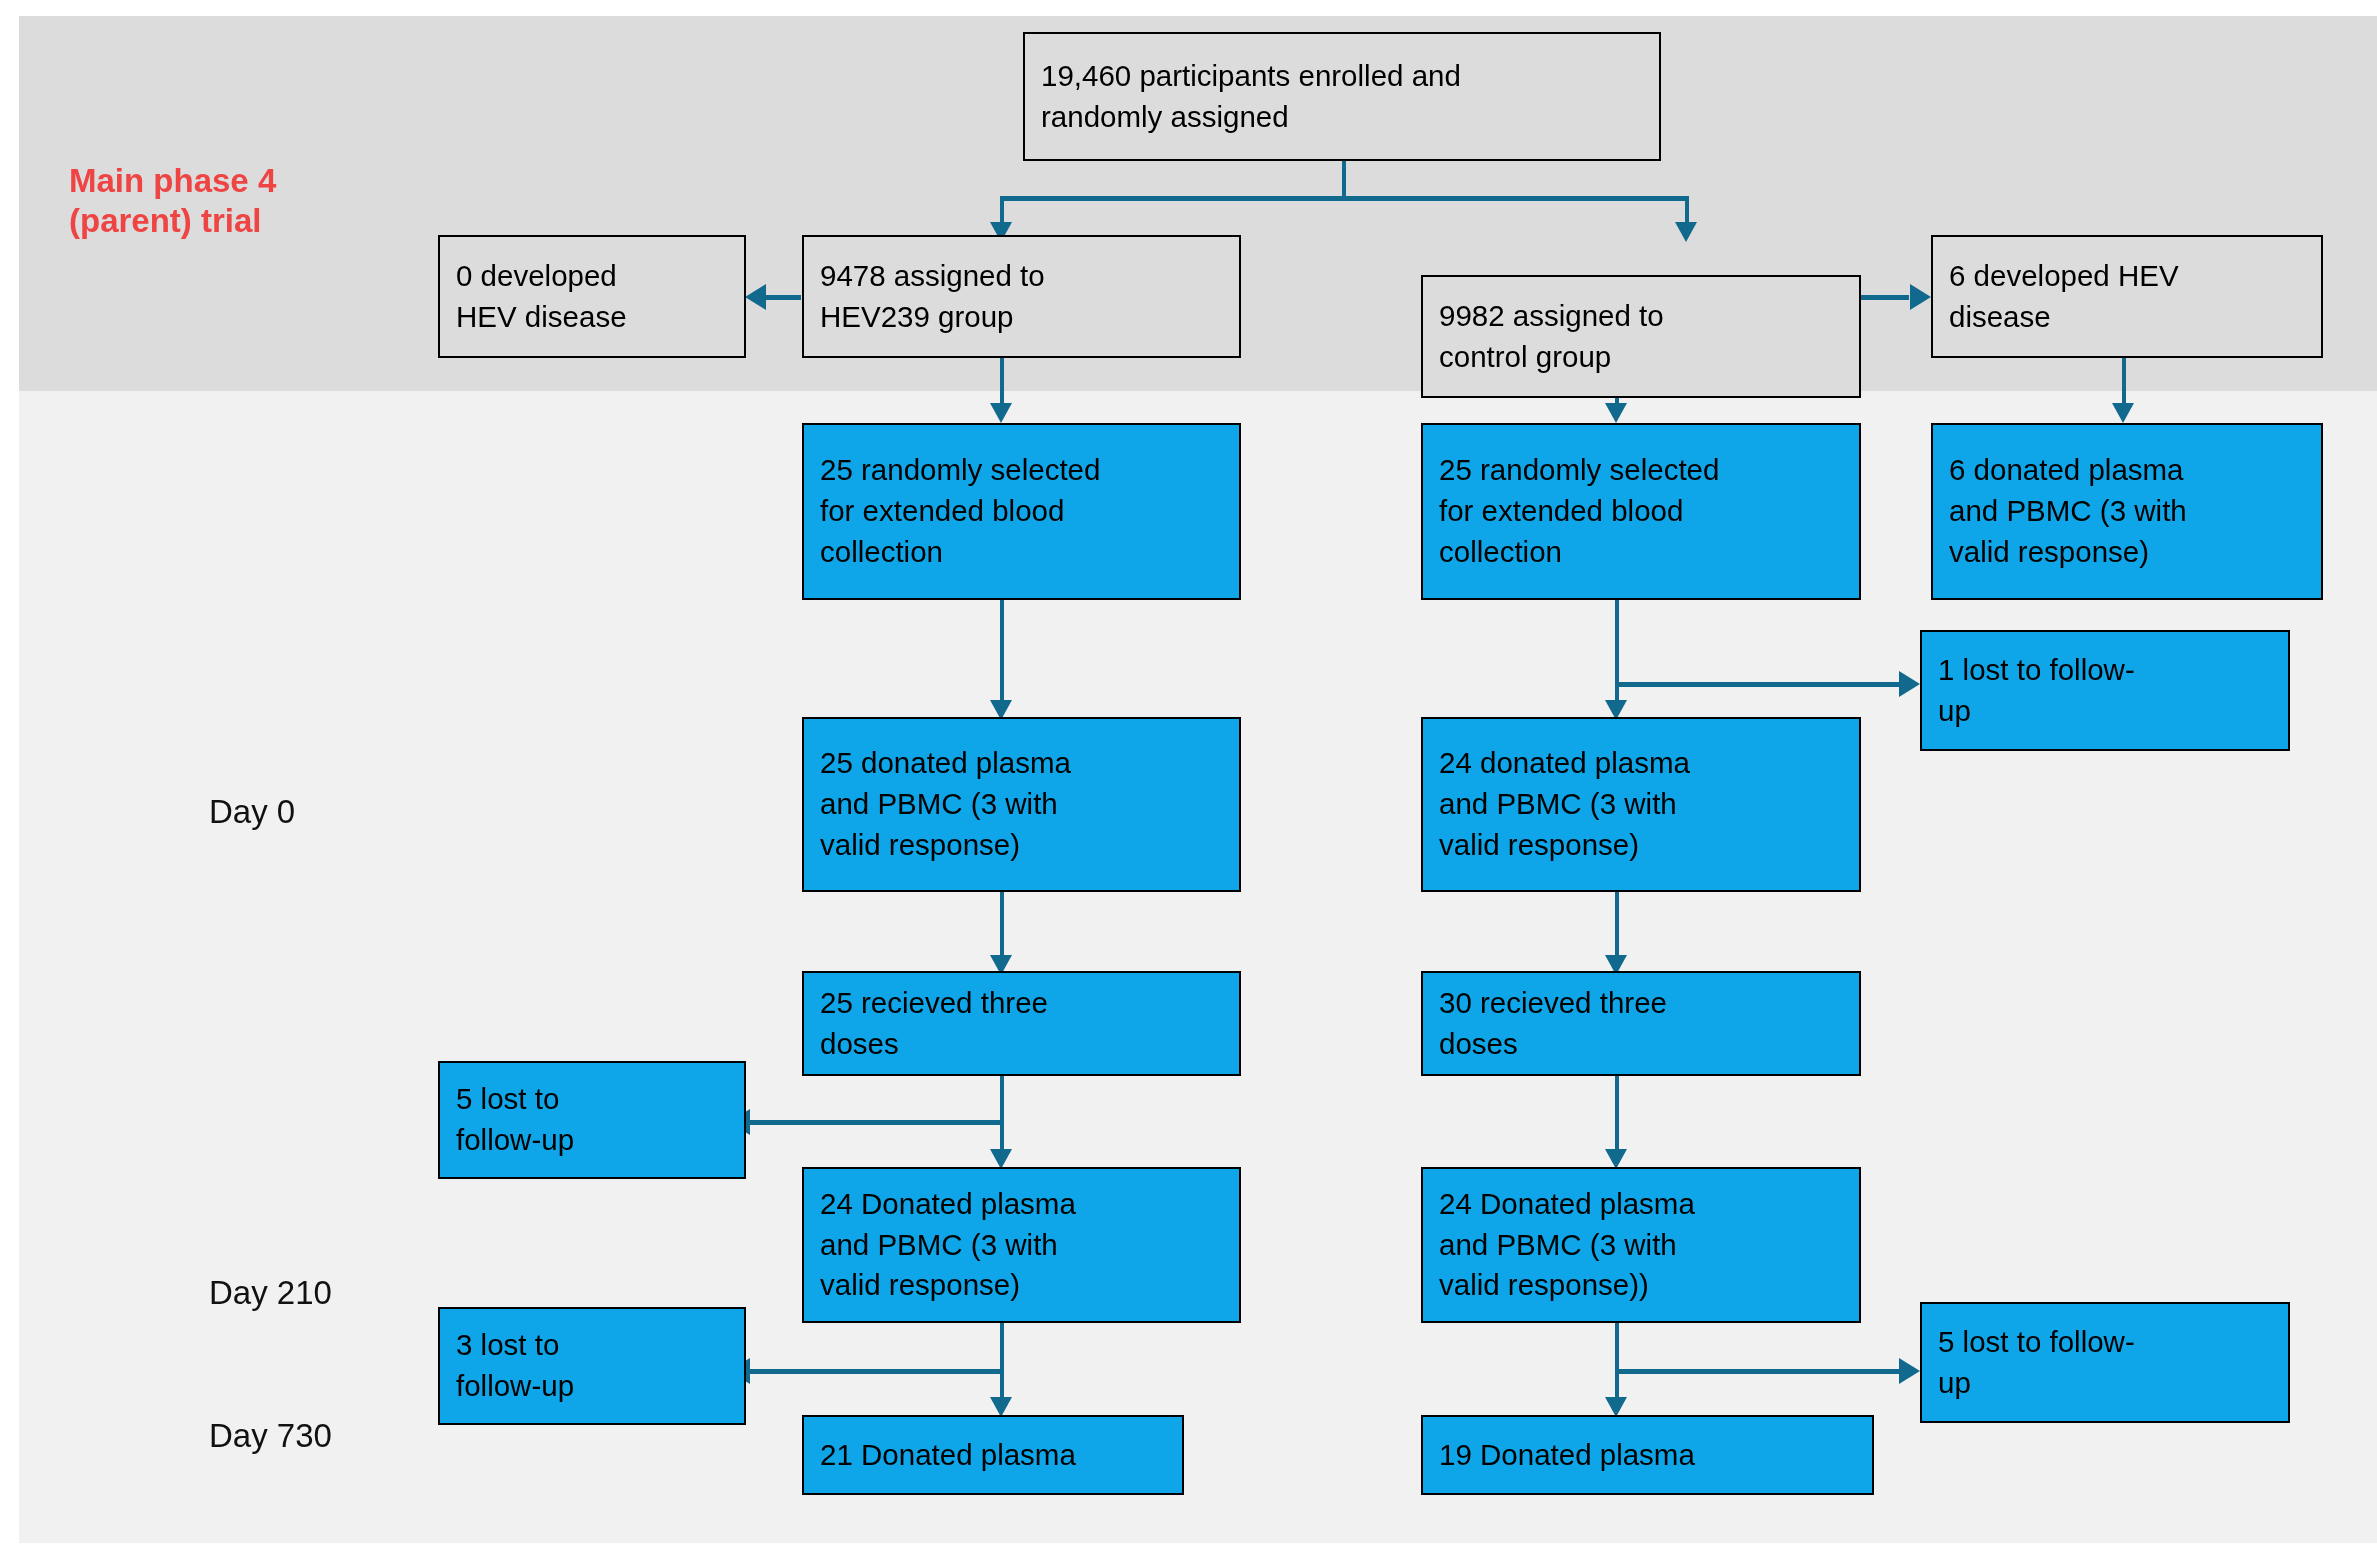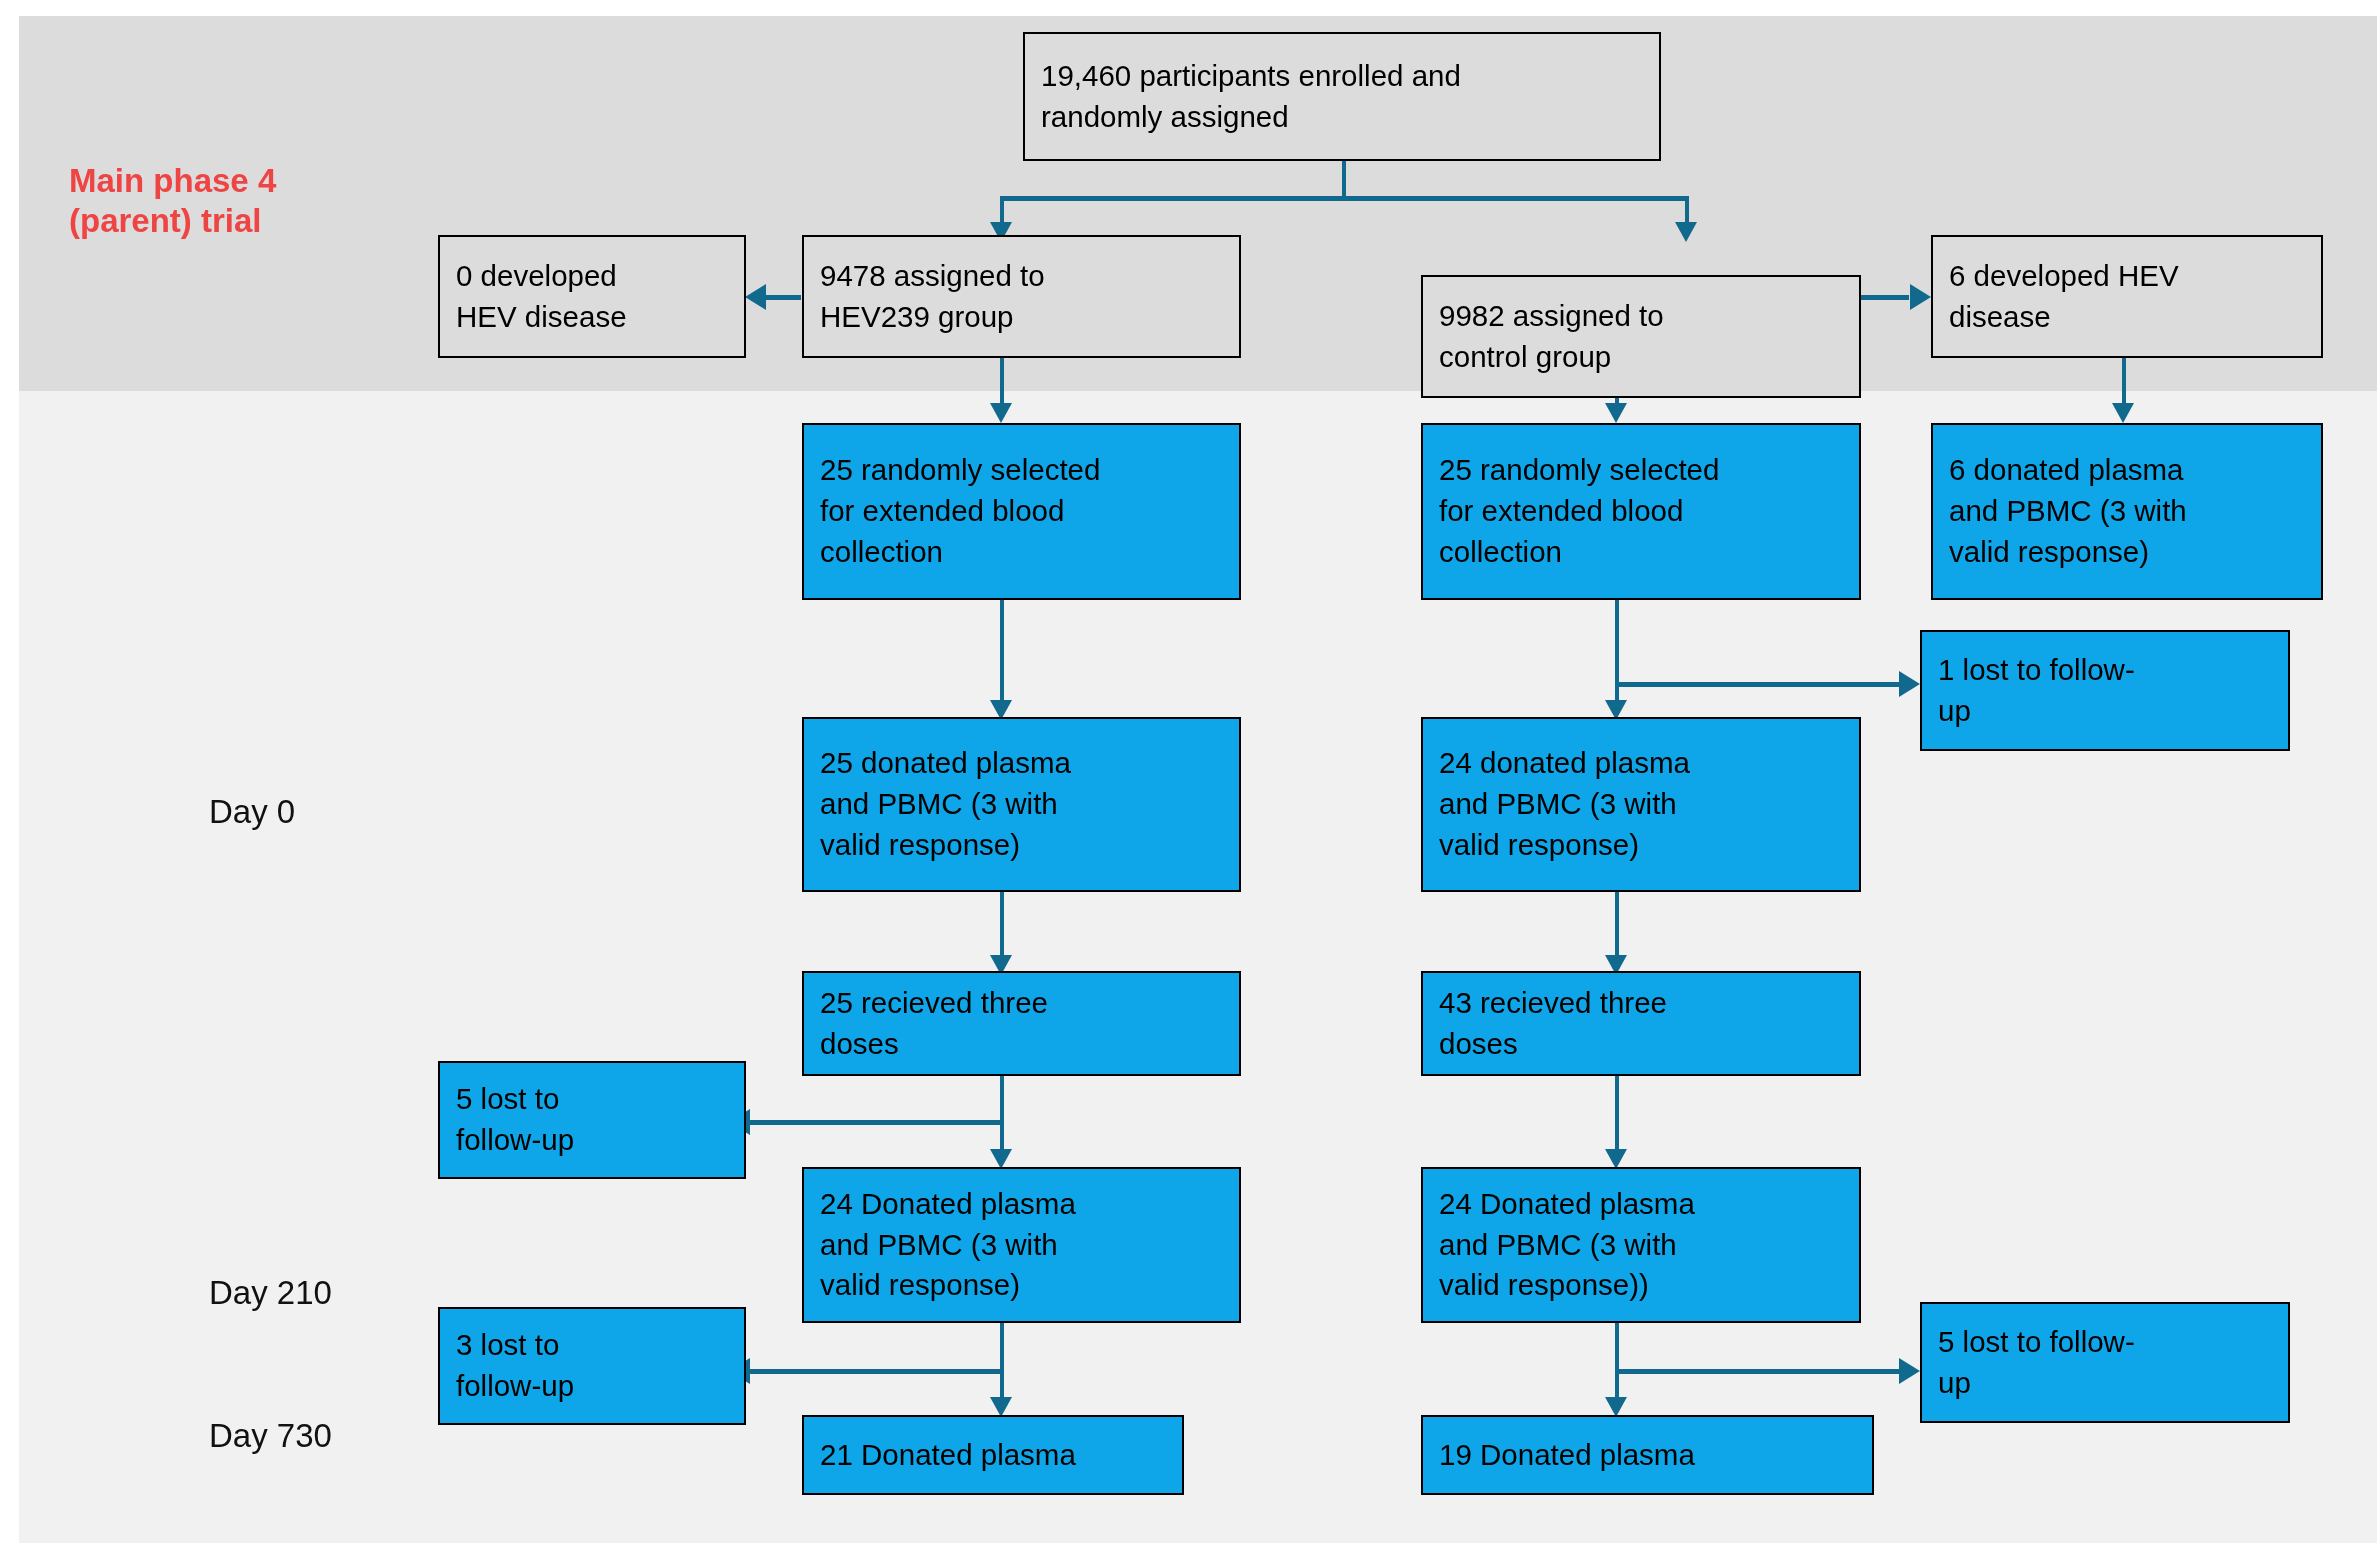--- a/index.html
+++ b/index.html
@@ -167,21 +167,21 @@
 and PBMC (3 with
 valid  response)</span>
   </div>
 
   <div class="node bot-band" style="left:802px;top:971px;width:439px;height:105px;">
     <span class="txt">25  recieved three
 doses</span>
   </div>
 
   <div class="node bot-band" style="left:1421px;top:971px;width:440px;height:105px;">
-    <span class="txt">43  recieved three
+    <span class="txt">30  recieved three
 doses</span>
   </div>
 
   <div class="node bot-band" style="left:438px;top:1061px;width:308px;height:118px;">
     <span class="txt">5 lost to
 follow-up</span>
   </div>
 
   <div class="node bot-band" style="left:802px;top:1167px;width:439px;height:156px;">
     <span class="txt">24  Donated plasma

